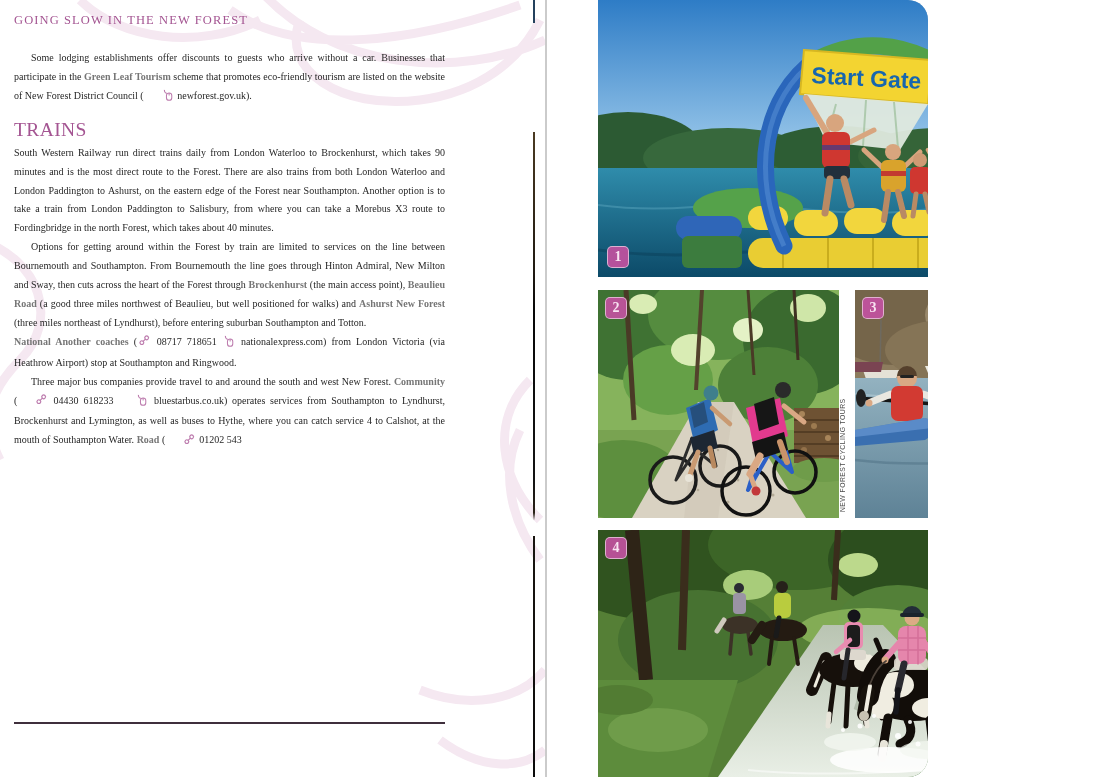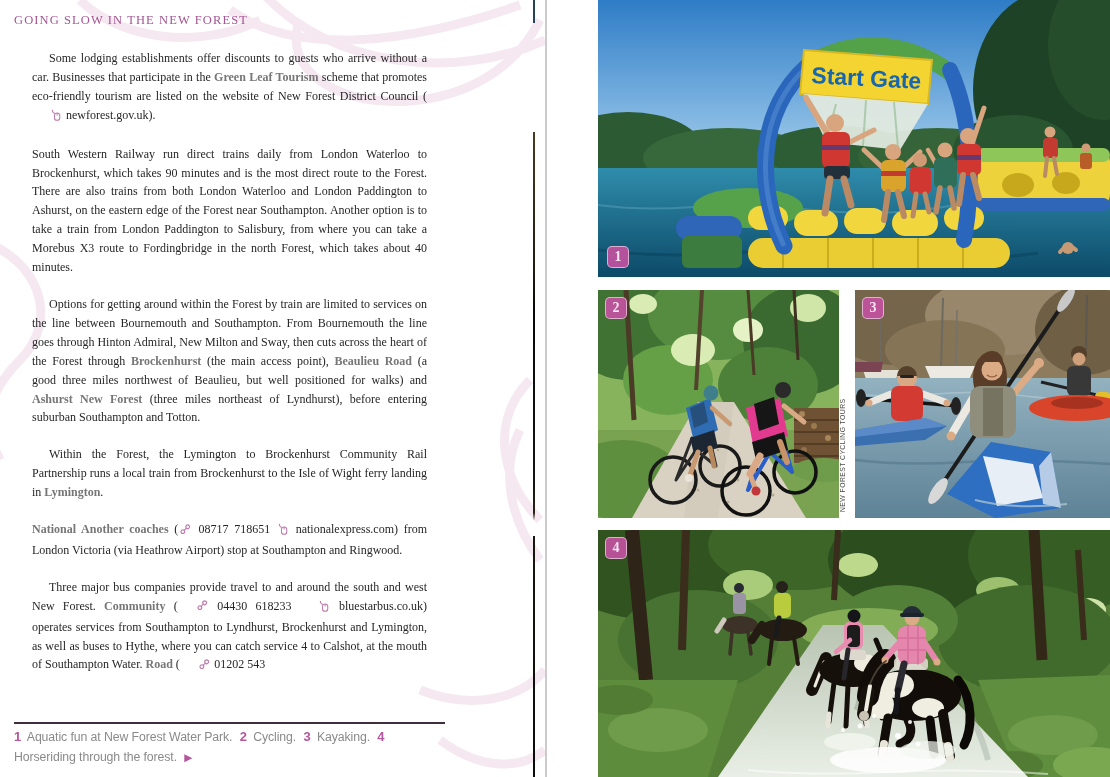--- a/index.html
+++ b/index.html
@@ -1,24 +1,24 @@
 <!DOCTYPE html>
 <html><head>
 <meta charset="utf-8">
 <style>
   html,body{margin:0;padding:0;background:#fff;}
-  .page{position:relative;width:1110px;height:777px;background:#ffffff;overflow:hidden;
-        font-family:"Liberation Serif",serif;}
+  .page{position:relative;width:928px;height:777px;background:#ffffff;overflow:hidden;
+        font-family:"Liberation Serif",serif;border-radius:20px;}
   
   .col-left{position:absolute;left:14px;top:13px;width:431px;}
   .running-header{margin:0 0 21px 0;font-size:12.5px;letter-spacing:1.1px;color:#a45592;
         font-weight:normal;font-family:"Liberation Serif",serif;}
   .section-heading{margin:11px 0 3px 0;font-size:19.5px;font-weight:normal;color:#a45592;
         letter-spacing:.4px;font-family:"Liberation Serif",serif;}
-  .para{margin:18px;font-size:12px;line-height:18.9px;text-align:justify;color:#262626;}
+  .para{margin:0;font-size:10px;line-height:18.9px;text-align:justify;color:#262626;}
   .para.indent{text-indent:17px;}
   .kw{color:#767676;font-weight:bold;}
   .inline-icon{display:inline-block;vertical-align:-2px;margin:0 1px;}
   
   .caption-rule{position:absolute;left:14px;top:722px;width:431px;height:1.5px;background:#3f2f3c;}
   .caption{position:absolute;left:14px;top:727px;width:437px;font-family:"Liberation Sans",sans-serif;
         font-size:12.3px;line-height:19.5px;color:#8a8a8a;letter-spacing:-.1px;}
   .cap-item{margin-right:4px;}
   .cap-num{color:#b5569c;font-weight:bold;font-size:13px;margin-right:3px;font-family:"Liberation Sans",sans-serif;}
   .cap-arrow{color:#b5569c;font-family:"DejaVu Sans",sans-serif;font-size:10.5px;}
@@ -68,24 +68,24 @@
     <div>
         <p class="para indent"><span>Some lodging establishments offer discounts to guests who arrive without a car. Businesses that participate in the </span><span class="kw">Green Leaf Tourism</span><span> scheme that promotes eco-friendly tourism are listed on the website of New Forest District Council (</span><span class="inline-icon"><svg viewBox="0 0 14 14" width="12" height="12">
               <g fill="none" stroke="#bd7cae" stroke-width="1.2">
                 <rect x="5.2" y="4.6" width="6.2" height="8.6" rx="3.1"></rect>
                 <path d="M8.3,4.6 v3"></path>
                 <path d="M5.6,5.2 C3.4,4.4 2.6,2.8 2.8,1"></path>
               </g>
             </svg></span><span> newforest.gov.uk).</span></p>
       </div>
 
+    <h2 class="section-heading">TRAINS</h2>
     <div>
         <p class="para"><span>South Western Railway run direct trains daily from London Waterloo to Brockenhurst, which takes 90 minutes and is the most direct route to the Forest. There are also trains from both London Waterloo and London Paddington to Ashurst, on the eastern edge of the Forest near Southampton. Another option is to take a train from London Paddington to Salisbury, from where you can take a Morebus X3 route to Fordingbridge in the north Forest, which takes about 40 minutes.</span></p>
         <p class="para indent"><span>Options for getting around within the Forest by train are limited to services on the line between Bournemouth and Southampton. From Bournemouth the line goes through Hinton Admiral, New Milton and Sway, then cuts across the heart of the Forest through </span><span class="kw">Brockenhurst</span><span> (the main access point), </span><span class="kw">Beaulieu Road</span><span> (a good three miles northwest of Beaulieu, but well positioned for walks) and </span><span class="kw">Ashurst New Forest</span><span> (three miles northeast of Lyndhurst), before entering suburban Southampton and Totton.</span></p>
-        <p class="para indent"><span>Within the Forest, the Lymington to Brockenhurst Community Rail Partnership runs a local train from Brockenhurst to the Isle of Wight ferry landing in </span><span class="kw">Lymington</span><span>.</span></p>
       </div>
 
     <div>
         <p class="para"><span class="kw">National Another coaches</span><span> (</span><span class="inline-icon"><svg viewBox="0 0 14 14" width="12.5" height="12.5">
               <g transform="rotate(-45 7 7)" fill="none" stroke="#bd7cae" stroke-width="1.3">
                 <circle cx="3.2" cy="7" r="2.1"></circle>
                 <circle cx="10.8" cy="7" r="2.1"></circle>
                 <path d="M4.9,7 h4.2"></path>
               </g>
             </svg></span><span> 08717 718651 </span><span class="inline-icon"><svg viewBox="0 0 14 14" width="12" height="12">
@@ -111,21 +111,20 @@
               <g transform="rotate(-45 7 7)" fill="none" stroke="#bd7cae" stroke-width="1.3">
                 <circle cx="3.2" cy="7" r="2.1"></circle>
                 <circle cx="10.8" cy="7" r="2.1"></circle>
                 <path d="M4.9,7 h4.2"></path>
               </g>
             </svg></span><span> 01202 543</span></p>
       </div>
   </div>
 
   <div class="caption-rule"></div>
-  <div class="caption"><span class="cap-item"><span class="cap-num">1</span> Aquatic fun at New Forest Water Park. </span><span class="cap-item"><span class="cap-num">2</span> Cycling. </span><span class="cap-item"><span class="cap-num">3</span> Kayaking. </span><span class="cap-item"><span class="cap-num">4</span> Horseriding through the forest. </span><span class="cap-arrow">▶</span></div>
 
   <div class="gutter-dark"></div>
   <div class="gutter-gray"></div>
 
   <div class="photo" id="ph1">
     <svg viewBox="0 0 512 277" preserveAspectRatio="none">
       <defs>
         <linearGradient id="p1sky" x1="0" y1="0" x2="0" y2="1">
           <stop offset="0" stop-color="#2e7cc6"></stop>
             <stop offset="1" stop-color="#a9d2ef"></stop>

